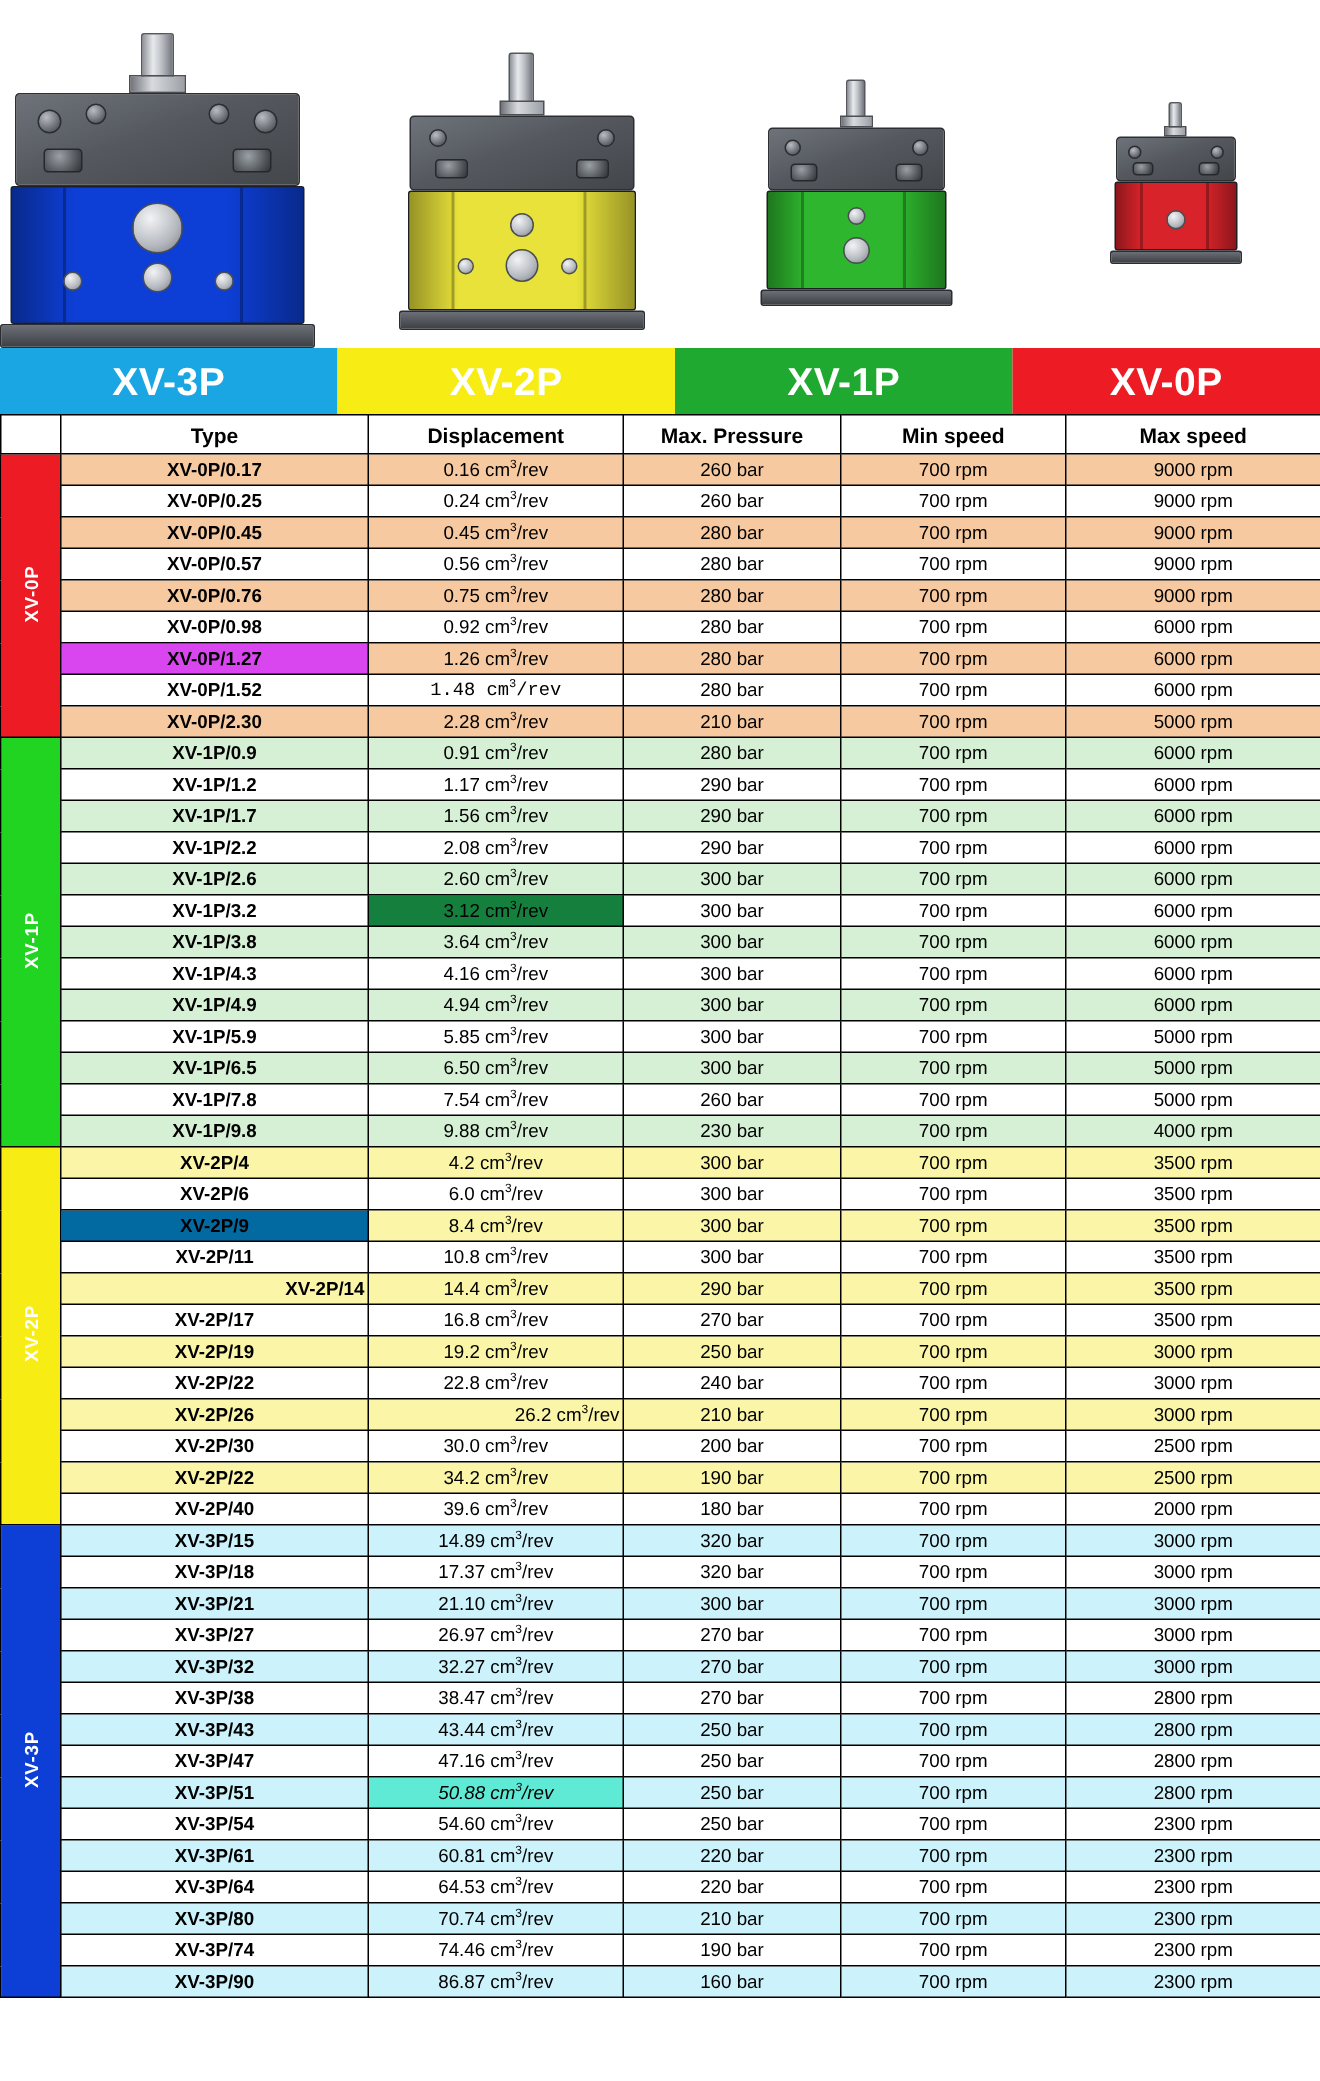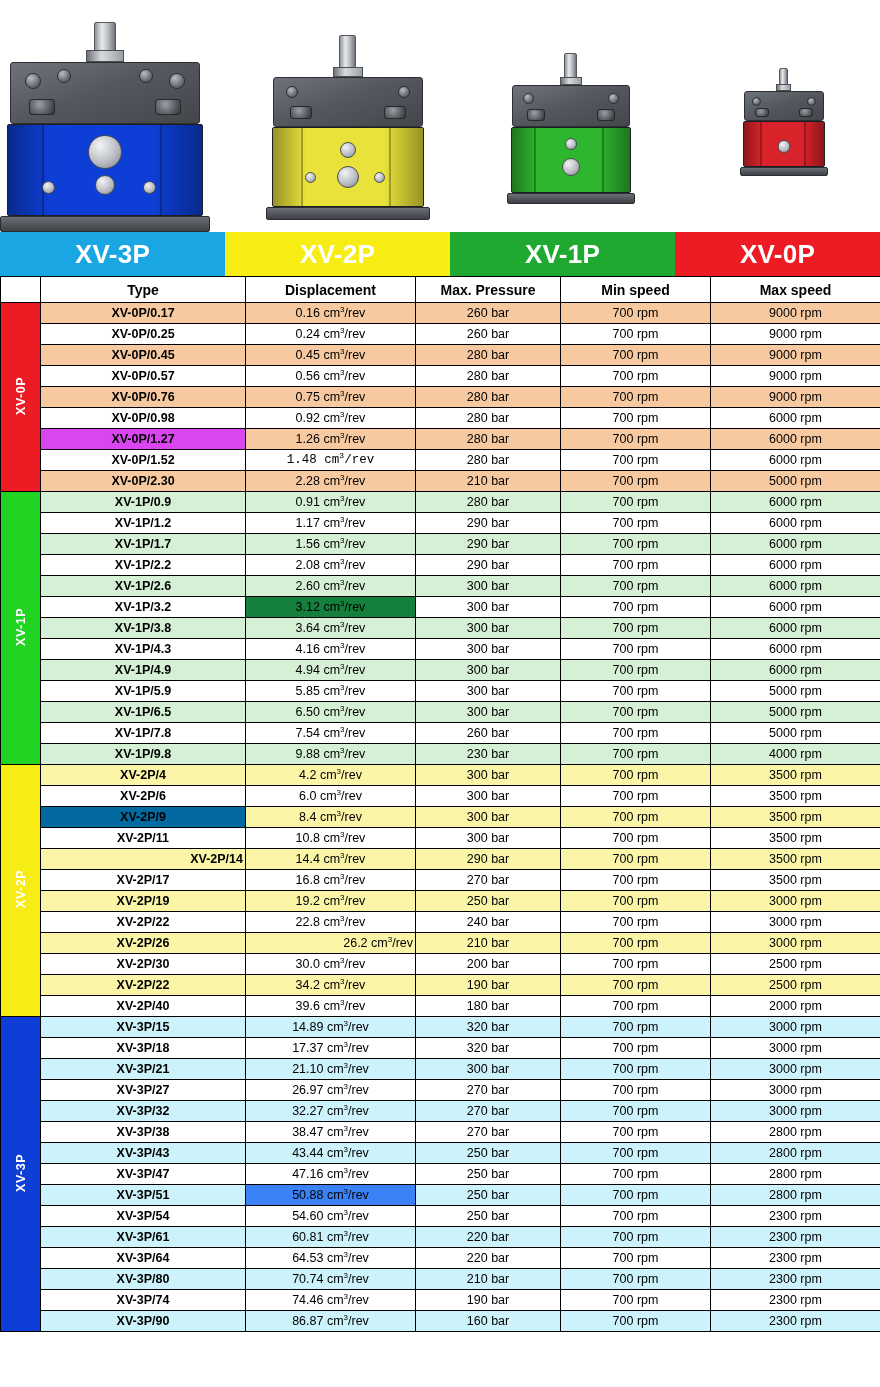--- a/index.html
+++ b/index.html
@@ -587,21 +587,21 @@
         </tr>
         <tr>
           <td class="type" style="background: rgb(255, 255, 255);">XV-3P/47</td>
           <td style="background: rgb(255, 255, 255);">47.16 cm<sup>3</sup>/rev</td>
           <td style="background: rgb(255, 255, 255);">250 bar</td>
           <td style="background: rgb(255, 255, 255);">700 rpm</td>
           <td style="background: rgb(255, 255, 255);">2800 rpm</td>
         </tr>
         <tr>
           <td class="type" style="background: rgb(204, 242, 251);">XV-3P/51</td>
-          <td style="background: #3b82f6;">50.88 cm<sup>3</sup>/rev</td>
+          <td style="background: #5eead4; font-style: italic;">50.88 cm<sup>3</sup>/rev</td>
           <td style="background: rgb(204, 242, 251);">250 bar</td>
           <td style="background: rgb(204, 242, 251);">700 rpm</td>
           <td style="background: rgb(204, 242, 251);">2800 rpm</td>
         </tr>
         <tr>
           <td class="type" style="background: rgb(255, 255, 255);">XV-3P/54</td>
           <td style="background: rgb(255, 255, 255);">54.60 cm<sup>3</sup>/rev</td>
           <td style="background: rgb(255, 255, 255);">250 bar</td>
           <td style="background: rgb(255, 255, 255);">700 rpm</td>
           <td style="background: rgb(255, 255, 255);">2300 rpm</td>

